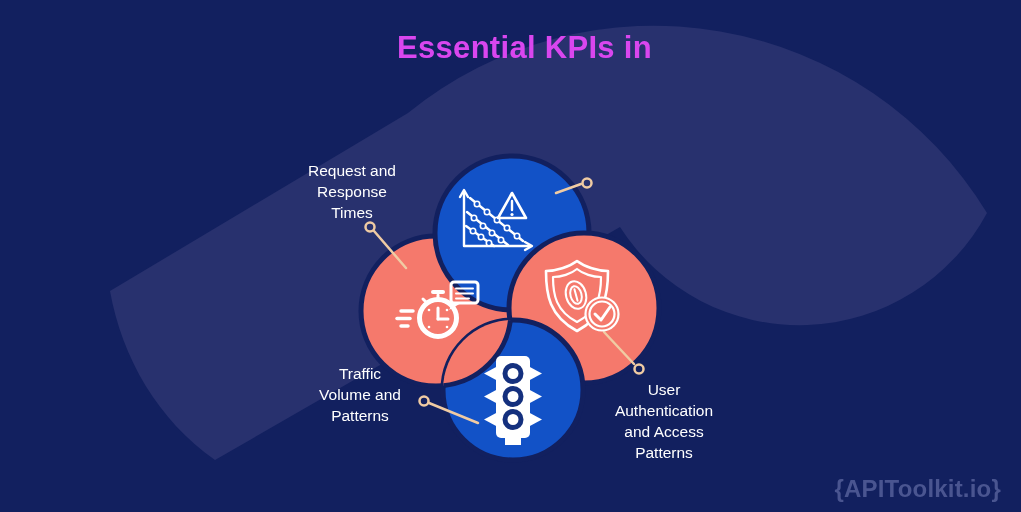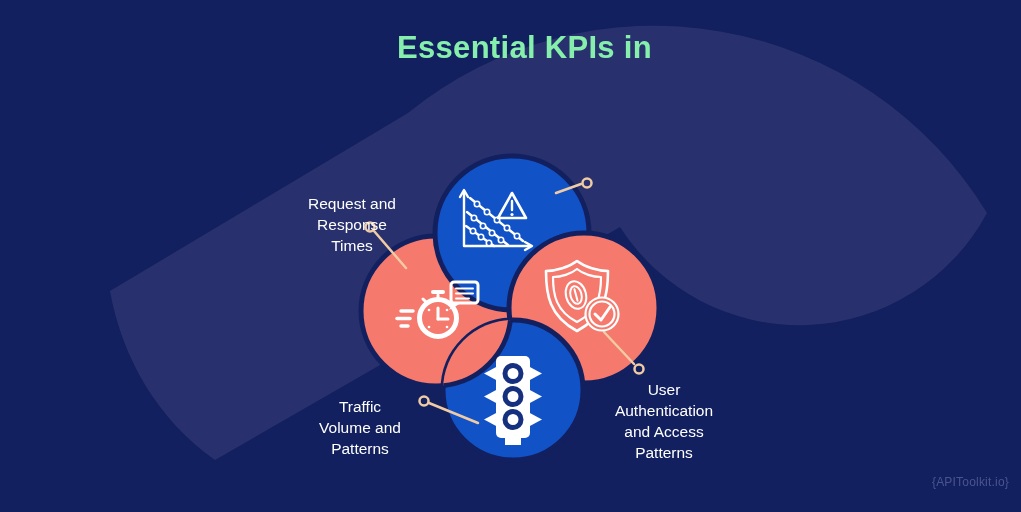--- a/index.html
+++ b/index.html
@@ -4,36 +4,36 @@
 <style>
   html,body { margin:0; padding:0; background:#0b1340; }
   #canvas {
     position:relative; width:1021px; height:512px; overflow:hidden;
     background:#12205f;
     font-family:"Liberation Sans", sans-serif;
   }
   #bg-svg { position:absolute; left:0; top:0; }
   .title-line {
     position:absolute; left:0; right:0; text-align:center;
-    color:#86efac; font-size:31px; font-weight:bold; letter-spacing:0.3px;padding-left:28px;
+    color:#d946ef; font-size:31px; font-weight:bold; letter-spacing:0.3px;padding-left:28px;
   }
   #title-line1 { top:30px; }
   #title-line2 { top:77px; }
   .kpi-label {
     position:absolute; width:160px; text-align:center;
     color:#ffffff; font-size:15.5px; line-height:21px;
     white-space:pre-line; font-weight:normal;
   }
-  #label-request { left:272px; top:160px;margin-top:33px; }
+  #label-request { left:272px; top:160px; }
   #label-error   { left:568px; top:160px; }
-  #label-traffic { left:280px; top:396px; }
+  #label-traffic { left:280px; top:363px; }
   #label-user    { left:584px; top:379px;text-align:center; }
   #logo {
-    position:absolute; right:12px; top:475px;
-    color:#4a5590; font-size:12px; font-weight:normal; letter-spacing:0.2px;
+    position:absolute; right:20px; top:475px;
+    color:#4a5590; font-size:24px; font-weight:bold; letter-spacing:0.2px;
   }
 </style>
 </head>
 <body>
 
 <div id="canvas">
 
   <svg id="bg-svg" width="1021" height="512" viewBox="0 0 1021 512">
 
     <path d="M110 291 L408 113 A390 390 0 0 1 987 213 A213 213 0 0 1 620 227 L215 460 C158 420 122 358 110 291 Z" fill="#28316e"></path>

